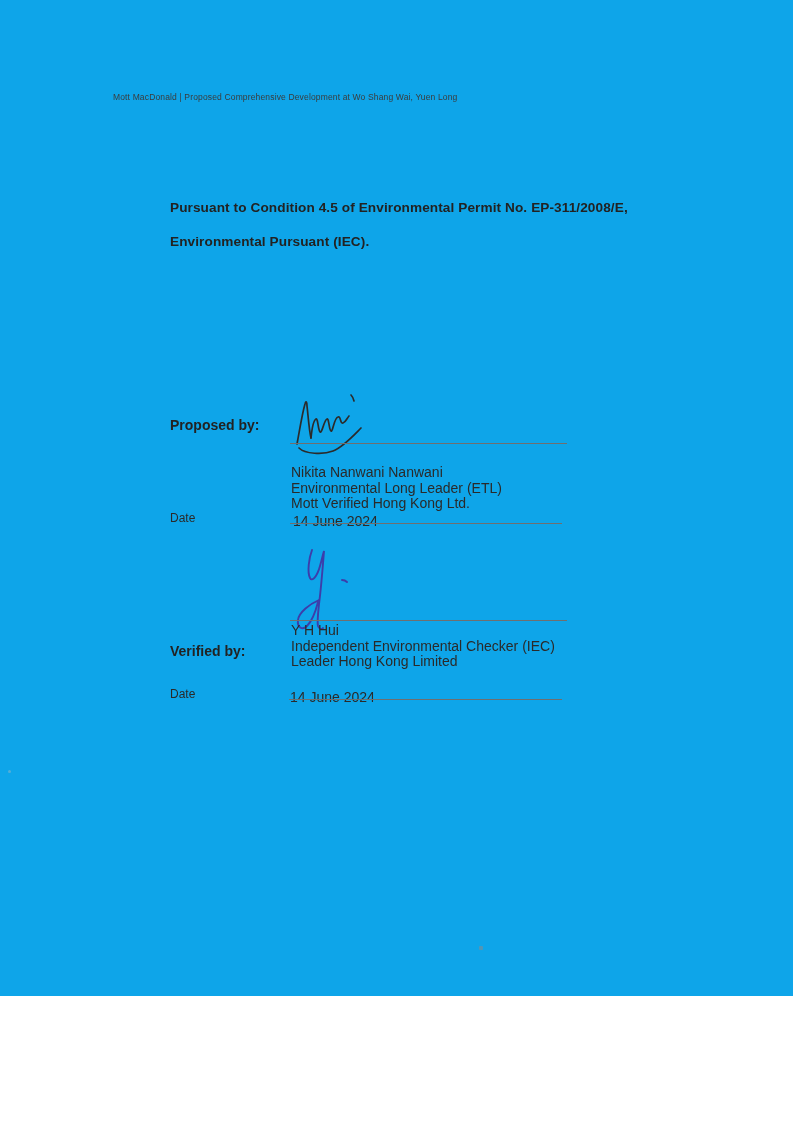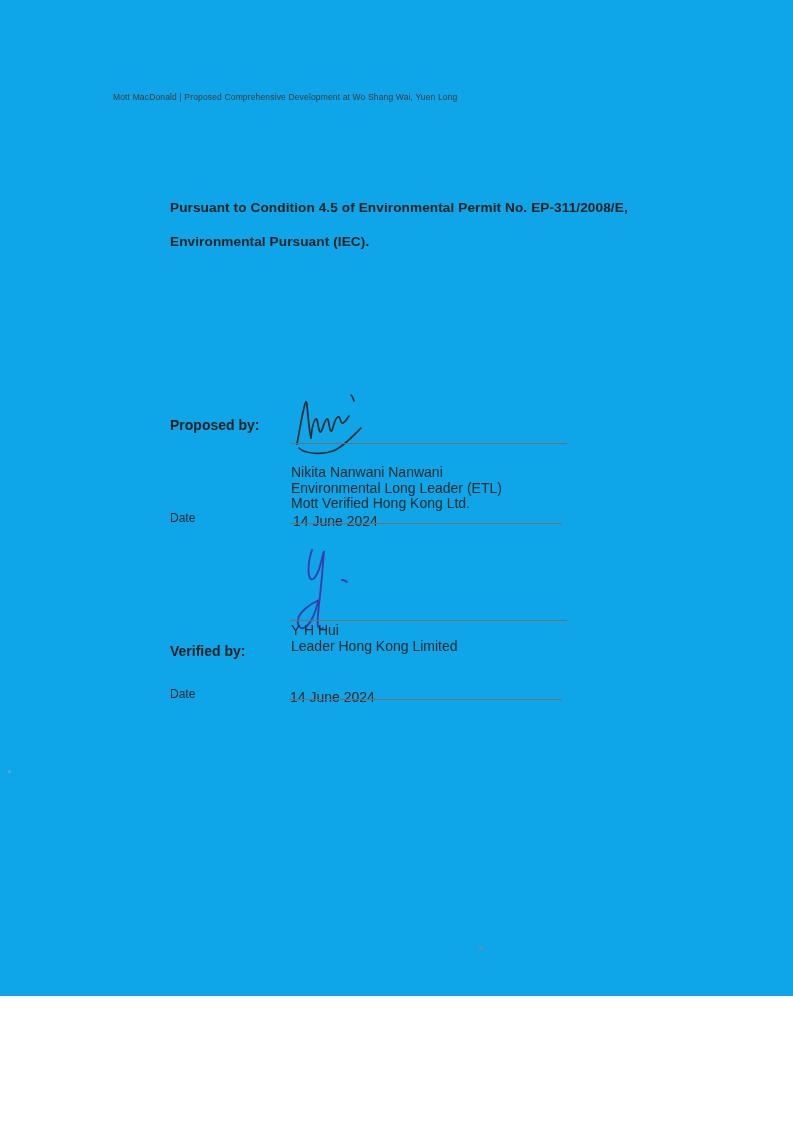--- a/index.html
+++ b/index.html
@@ -128,20 +128,21 @@
       <path d="M 22,6 C 19,14 17,28 20,34 C 22,38 27,33 30,22 C 32,15 33,10 34,7 C 33,20 31,45 29,60 C 28,70 27,78 28,82 C 29,85 32,86 33,84"></path>
       <path d="M 29,56 C 20,60 9,68 8,76 C 7,83 12,87 17,82 C 22,77 26,66 28,58"></path>
       <path d="M 52,36 q 3,0 5,2"></path>
     </g>
   </svg>
 
   <div class="abs rule" style="left:290px; top:620px; width:277px;"></div>
 
   <div class="abs sig-block" style="left:291px; top:623px;">
     <div>Y H Hui</div>
+    <div>Independent Environmental Checker (IEC)</div>
     <div>Leader Hong Kong Limited</div>
   </div>
 
   <div class="abs date-label" style="left:170px; top:687px;">Date</div>
   <div class="abs date-value" style="left:290px; top:681px;">14 June 2024</div>
   <div class="abs rule" style="left:289px; top:699px; width:273px;"></div>
 
   <div class="abs speck" style="left:479px; top:946px;"></div>
   <div class="abs speck-faint" style="left:8px; top:770px;"></div>
 

